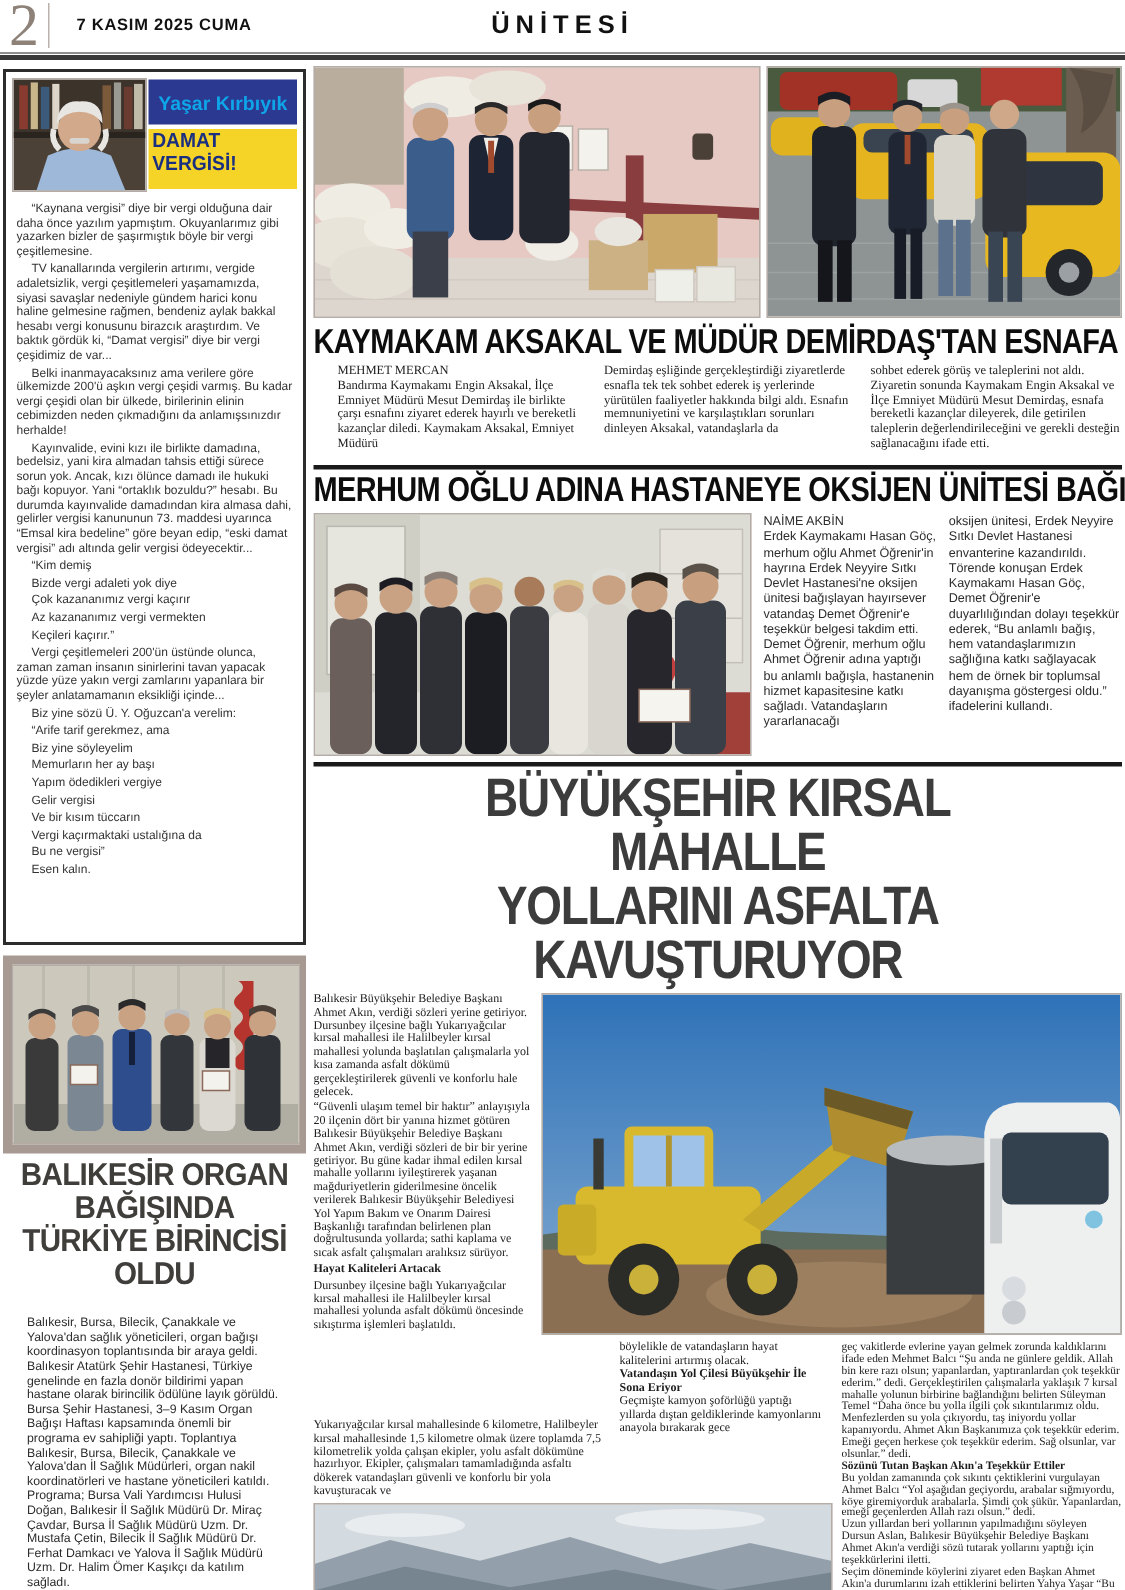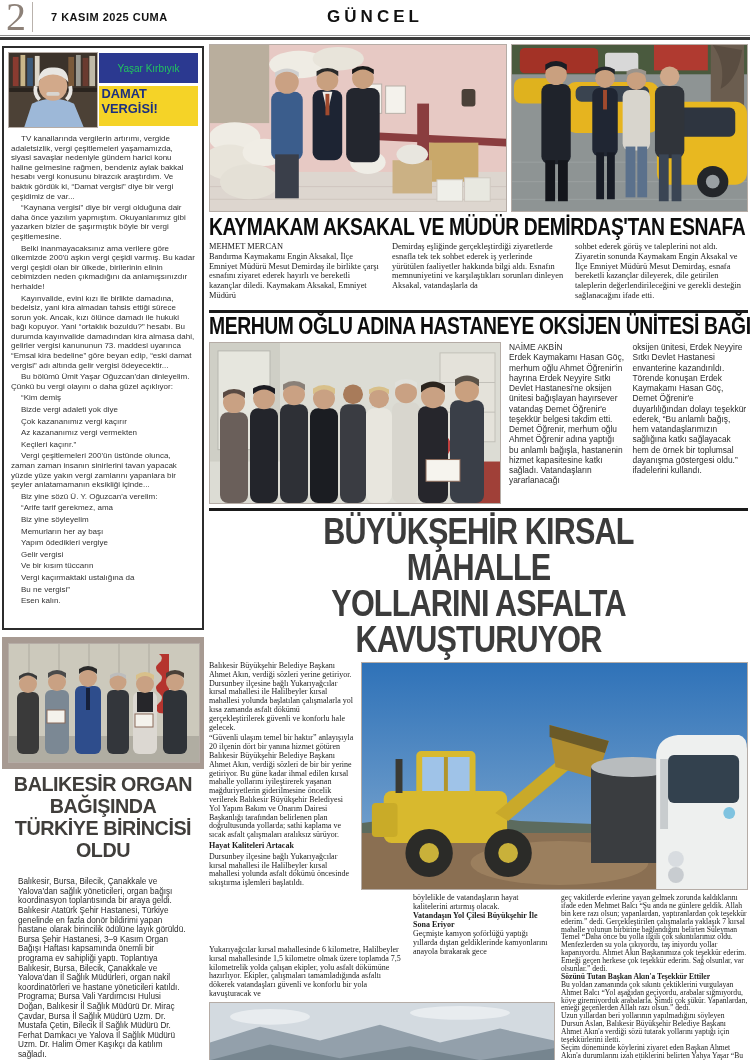--- a/index.html
+++ b/index.html
@@ -18,21 +18,21 @@
   .mast-rule{height:6px;background:linear-gradient(#ffffff 0 1px,#8f8f8f 1px 2px,#ffffff 2px 3px,#3a3a3a 3px 6px);}
   
   .content{display:flex;gap:5px;padding:0 2px;}
   .left-rail{width:202px;flex:0 0 202px;}
   .right-area{flex:1;min-width:0;}
   
   .column-box{margin-top:6px;border:2px solid #2c2c2c;height:580px;overflow:hidden;background:#fff;}
   .column-head{position:relative;height:82px;}
   .author-photo{position:absolute;left:4px;top:4px;width:88px;height:74px;border:1px solid #b5aca6;}
   .author-bar{position:absolute;left:95px;right:4px;top:5px;height:30px;background:#2b3990;display:flex;align-items:center;justify-content:center;}
-  .author-name{color:#22c55e;font-weight:normal;font-size:10px;}
+  .author-name{color:#0ea5e9;font-weight:bold;font-size:13px;}
   .column-title-box{position:absolute;left:95px;right:4px;top:38px;height:40px;background:#f5d327;display:flex;align-items:flex-start;justify-content:center;}
   .column-title{color:#1b2f80;font-weight:bold;font-size:13.5px;transform:scaleX(.95);}
   .column-text{padding:4px 7px 0 7px;font-size:8px;line-height:1.2;color:#333;}
   .column-text p{margin:0 0 2px 0;text-indent:10px;}
   
   .organ{margin-top:7px;}
   .organ-frame{background:#a79a92;padding:6px;}
   .organ-photo{width:100%;height:118px;display:block;}
   .organ-headline{margin:4px 0 3px 0;text-align:center;font-weight:bold;font-size:21px;line-height:1.05;
                   color:#403e3b;transform:scaleX(.94);letter-spacing:-.5px;}
@@ -42,21 +42,21 @@
   
   .photo{border:1px solid #b5aca6;overflow:hidden;background:#ddd;}
   .photo svg{display:block;width:100%;height:100%;}
   
   .photo-row{display:flex;gap:4px;margin-top:4px;height:168px;}
   .photo-shop{width:296px;flex:0 0 296px;}
   .photo-taxi{flex:1;}
   .squeeze-head{font-weight:bold;font-size:23px;line-height:1.02;color:#0d0d0d;white-space:nowrap;
                 transform:scaleX(.84);transform-origin:left center;width:119%;letter-spacing:-.5px;}
   .esnaf-headline-wrap{margin:4px 0 2px 0;height:24px;overflow:visible;}
-  .esnaf-cols{display:flex;gap:10px;font-family:"Liberation Serif",serif;font-size:8.4px;line-height:1.16;height:64px;overflow:hidden;color:#1c1c1c;}
+  .esnaf-cols{display:flex;gap:10px;font-family:"Liberation Serif",serif;font-size:8.4px;line-height:1.16;height:64px;overflow:hidden;color:#1c1c1c;margin-left:16px;}
   .esnaf-col{flex:1;min-width:0;}
   .byline{margin:0 0 1px 0;}
   .esnaf-col p{margin:0;}
   .heavy-rule{height:3px;background:#1a1a1a;margin:4px 0 2px 0;}
   
   .merhum-headline-wrap{margin:1px 0 3px 0;height:24px;}
   .oksijen-body{display:flex;gap:8px;height:162px;overflow:hidden;}
   .photo-ceremony{width:290px;flex:0 0 290px;}
   .ok-col{flex:1;min-width:0;font-size:8.4px;line-height:1.22;color:#2c2c2c;}
   .ok-col p{margin:0;}
@@ -77,21 +77,21 @@
 </style>
 </head>
 <body>
 
 <div class="page">
 
   <div class="masthead">
     <div class="pagenum">2</div>
     <div class="mast-div"></div>
     <div class="mast-date">7 KASIM 2025 CUMA</div>
-    <div class="mast-section">GÜNCEL</div>
+    <div class="mast-section">ÜNİTESİ</div>
   </div>
   <div class="mast-rule"></div>
 
   <div class="content">
 
     <div class="left-rail">
 
       <div class="column-box">
         <div class="column-head">
           <div class="photo author-photo">
@@ -116,25 +116,24 @@
             </svg>
           </div>
           <div class="author-bar">
             <span class="author-name">Yaşar Kırbıyık</span>
           </div>
           <div class="column-title-box">
             <span class="column-title">DAMAT VERGİSİ!</span>
           </div>
         </div>
         <div class="column-text">
+          <p>“Kaynana vergisi” diye bir vergi olduğuna dair daha önce yazılım yapmıştım. Okuyanlarımız gibi yazarken bizler de şaşırmıştık böyle bir vergi çeşitlemesine.</p>
           <p>TV kanallarında vergilerin artırımı, vergide adaletsizlik, vergi çeşitlemeleri yaşamamızda, siyasi savaşlar nedeniyle gündem harici konu haline gelmesine rağmen, bendeniz aylak bakkal hesabı vergi konusunu birazcık araştırdım. Ve baktık gördük ki, “Damat vergisi” diye bir vergi çeşidimiz de var...</p>
-          <p>“Kaynana vergisi” diye bir vergi olduğuna dair daha önce yazılım yapmıştım. Okuyanlarımız gibi yazarken bizler de şaşırmıştık böyle bir vergi çeşitlemesine.</p>
           <p>Belki inanmayacaksınız ama verilere göre ülkemizde 200'ü aşkın vergi çeşidi varmış. Bu kadar vergi çeşidi olan bir ülkede, birilerinin elinin cebimizden neden çıkmadığını da anlamışsınızdır herhalde!</p>
           <p>Kayınvalide, evini kızı ile birlikte damadına, bedelsiz, yani kira almadan tahsis ettiği sürece sorun yok. Ancak, kızı ölünce damadı ile hukuki bağı kopuyor. Yani “ortaklık bozuldu?” hesabı. Bu durumda kayınvalide damadından kira almasa dahi, gelirler vergisi kanununun 73. maddesi uyarınca “Emsal kira bedeline” göre beyan edip, “eski damat vergisi” adı altında gelir vergisi ödeyecektir...</p>
-          <p>Bu bölümü Ümit Yaşar Oğuzcan'dan dinleyelim. Çünkü bu vergi olayını o daha güzel açıklıyor:</p>
           <p>“Kim demiş</p>
           <p>Bizde vergi adaleti yok diye</p>
           <p>Çok kazananımız vergi kaçırır</p>
           <p>Az kazananımız vergi vermekten</p>
           <p>Keçileri kaçırır.”</p>
           <p>Vergi çeşitlemeleri 200'ün üstünde olunca, zaman zaman insanın sinirlerini tavan yapacak yüzde yüze yakın vergi zamlarını yapanlara bir şeyler anlatamamanın eksikliği içinde...</p>
           <p>Biz yine sözü Ü. Y. Oğuzcan'a verelim:</p>
           <p>“Arife tarif gerekmez, ama</p>
           <p>Biz yine söyleyelim</p>
           <p>Memurların her ay başı</p>

